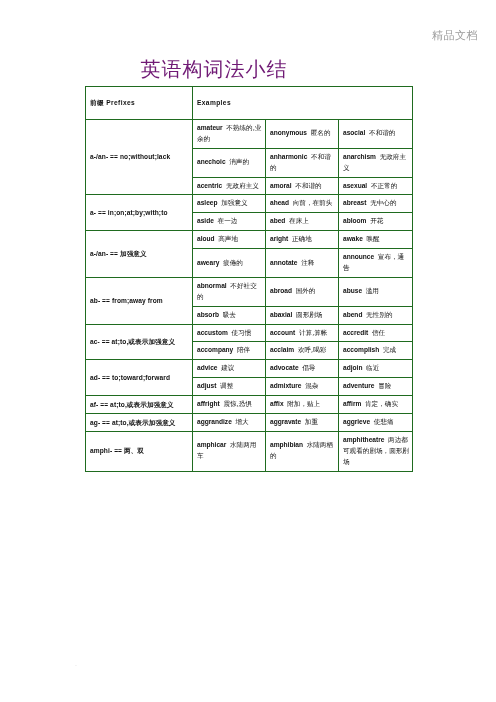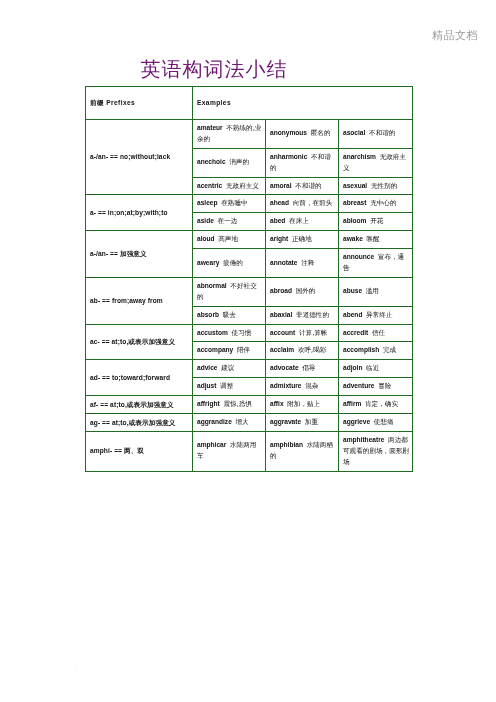--- a/index.html
+++ b/index.html
@@ -135,25 +135,25 @@
             <td class="ex-cell"><span class="en">asocial</span>&nbsp; <span class="zh">不和谐的</span></td>
           </tr>
           <tr>
             <td class="ex-cell"><span class="en">anechoic</span>&nbsp; <span class="zh">消声的</span></td>
             <td class="ex-cell"><span class="en">anharmonic</span>&nbsp; <span class="zh">不和谐的</span></td>
             <td class="ex-cell"><span class="en">anarchism</span>&nbsp; <span class="zh">无政府主义</span></td>
           </tr>
           <tr>
             <td class="ex-cell"><span class="en">acentric</span>&nbsp; <span class="zh">无政府主义</span></td>
             <td class="ex-cell"><span class="en">amoral</span>&nbsp; <span class="zh">不和谐的</span></td>
-            <td class="ex-cell"><span class="en">asexual</span>&nbsp; <span class="zh">无性别的</span></td>
+            <td class="ex-cell"><span class="en">asexual</span>&nbsp; <span class="zh">不正常的</span></td>
           </tr>
           <tr>
             <td class="prefix-cell" rowspan="2">a- == in;on;at;by;with;to</td>
-            <td class="ex-cell"><span class="en">asleep</span>&nbsp; <span class="zh">在熟睡中</span></td>
+            <td class="ex-cell"><span class="en">asleep</span>&nbsp; <span class="zh">加强意义</span></td>
             <td class="ex-cell"><span class="en">ahead</span>&nbsp; <span class="zh">向前，在前头</span></td>
             <td class="ex-cell"><span class="en">abreast</span>&nbsp; <span class="zh">无中心的</span></td>
           </tr>
           <tr>
             <td class="ex-cell"><span class="en">aside</span>&nbsp; <span class="zh">在一边</span></td>
             <td class="ex-cell"><span class="en">abed</span>&nbsp; <span class="zh">在床上</span></td>
             <td class="ex-cell"><span class="en">abloom</span>&nbsp; <span class="zh">开花</span></td>
           </tr>
           <tr>
             <td class="prefix-cell" rowspan="2">a-/an- == 加强意义</td>
@@ -167,22 +167,22 @@
             <td class="ex-cell"><span class="en">announce</span>&nbsp; <span class="zh">宣布，通告</span></td>
           </tr>
           <tr>
             <td class="prefix-cell" rowspan="2">ab- == from;away from</td>
             <td class="ex-cell"><span class="en">abnormal</span>&nbsp; <span class="zh">不好社交的</span></td>
             <td class="ex-cell"><span class="en">abroad</span>&nbsp; <span class="zh">国外的</span></td>
             <td class="ex-cell"><span class="en">abuse</span>&nbsp; <span class="zh">滥用</span></td>
           </tr>
           <tr>
             <td class="ex-cell"><span class="en">absorb</span>&nbsp; <span class="zh">吸去</span></td>
-            <td class="ex-cell"><span class="en">abaxial</span>&nbsp; <span class="zh">非道德性的</span></td>
-            <td class="ex-cell"><span class="en">abend</span>&nbsp; <span class="zh">异常终止</span></td>
+            <td class="ex-cell"><span class="en">abaxial</span>&nbsp; <span class="zh">圆形剧场</span></td>
+            <td class="ex-cell"><span class="en">abend</span>&nbsp; <span class="zh">无性别的</span></td>
           </tr>
           <tr>
             <td class="prefix-cell" rowspan="2">ac- == at;to,或表示加强意义</td>
             <td class="ex-cell"><span class="en">accustom</span>&nbsp; <span class="zh">使习惯</span></td>
             <td class="ex-cell"><span class="en">account</span>&nbsp; <span class="zh">计算,算帐</span></td>
             <td class="ex-cell"><span class="en">accredit</span>&nbsp; <span class="zh">信任</span></td>
           </tr>
           <tr>
             <td class="ex-cell"><span class="en">accompany</span>&nbsp; <span class="zh">陪伴</span></td>
             <td class="ex-cell"><span class="en">acclaim</span>&nbsp; <span class="zh">欢呼,喝彩</span></td>

